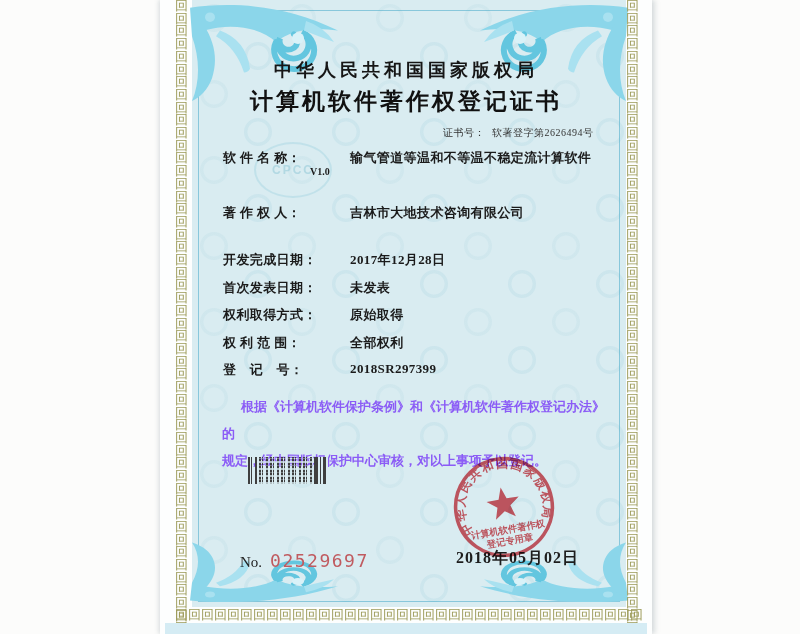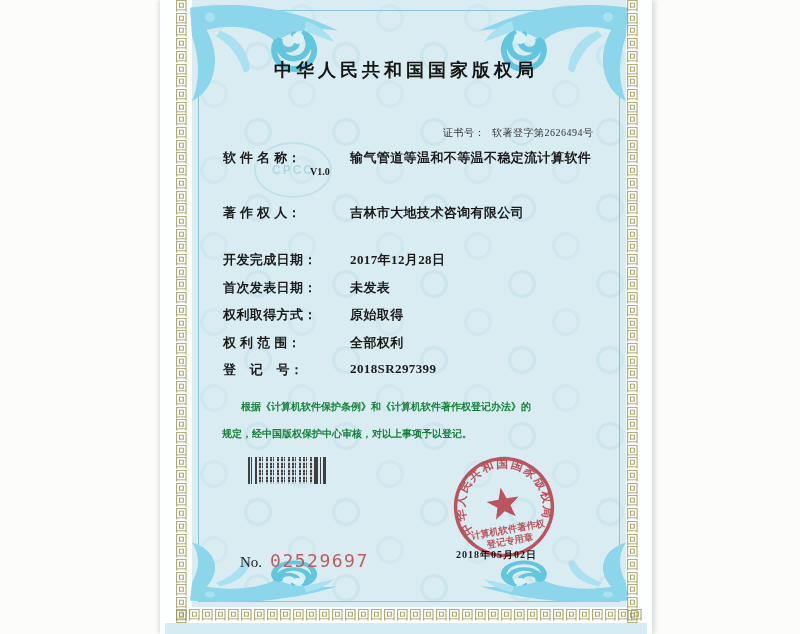--- a/index.html
+++ b/index.html
@@ -37,31 +37,31 @@
           font-weight:bold;letter-spacing:4px;color:#161616;white-space:nowrap;}
   .cert-title{position:absolute;left:0;width:100%;top:86px;text-align:center;font-size:23px;
           font-weight:bold;letter-spacing:3px;color:#111;white-space:nowrap;}
   .certno{position:absolute;left:283px;top:126px;font-size:10px;color:#333;letter-spacing:.5px;
           white-space:nowrap;}
   .certno .v{margin-left:7px;}
   .row{position:absolute;left:63px;font-size:13px;font-weight:bold;color:#1b1b1b;
        letter-spacing:.4px;white-space:nowrap;}
   .row .val{position:absolute;left:87px;top:0;white-space:nowrap;padding-left:40px;}
   .val2{position:absolute;left:150px;font-size:10px;font-weight:bold;color:#1b1b1b;}
-  .statement{position:absolute;left:62px;top:393px;width:384px;font-size:10px;font-weight:bold;
-       color:#15803d;line-height:27px;letter-spacing:0;}
+  .statement{position:absolute;left:62px;top:393px;width:384px;font-size:13px;font-weight:bold;
+       color:#8b5cf6;line-height:27px;letter-spacing:0;}
   .statement .l1{text-indent:19px;}
   
   .barcode{position:absolute;left:88px;top:457px;width:80px;height:27px;background:
      repeating-linear-gradient(90deg,#3f3f3f 0 2px,rgba(0,0,0,0) 2px 3px,#3f3f3f 3px 4px,rgba(0,0,0,0) 4px 7px,#3f3f3f 7px 9px,rgba(0,0,0,0) 9px 11px);}
   .barcode .noise{position:absolute;left:11px;right:14px;top:0;bottom:0;background:
      repeating-linear-gradient(0deg,rgba(217,236,241,.75) 0 2px,rgba(0,0,0,0) 2px 4px,rgba(217,236,241,.35) 4px 5px,rgba(0,0,0,0) 5px 7px);}
   .barcode .endbars{position:absolute;right:0;top:0;bottom:0;width:13px;background:
      repeating-linear-gradient(90deg,#3f3f3f 0 3px,#d9ecf1 3px 5px,#3f3f3f 5px 6px,#d9ecf1 6px 8px);}
-  .issue-date{position:absolute;left:296px;top:548px;font-size:10px;font-weight:600;
+  .issue-date{position:absolute;left:296px;top:548px;font-size:16px;font-weight:600;
       color:#1d1d1d;letter-spacing:1px;white-space:nowrap;}
   .serial{position:absolute;left:80px;top:550px;font-size:15px;color:#222;white-space:nowrap;}
   .serial .num{color:#c05b60;font-family:"DejaVu Sans Mono",monospace;font-size:18px;
       letter-spacing:1.5px;margin-left:8px;}
   .seal{position:absolute;left:292px;top:455px;width:104px;height:104px;
       transform:rotate(-10deg);mix-blend-mode:multiply;}
 </style>
 </head>
 <body>
 
@@ -98,20 +98,21 @@
         </svg>
       <div class="wm-cpcc">CPCC</div>
     </div>
 
     <div class="meander meander-v meander-left">回回回回回回回回回回回回回回回回回回回回回回回回回回回回回回回回回回回回回回回回回回回回回回回回回回</div>
     <div class="meander meander-v meander-right">回回回回回回回回回回回回回回回回回回回回回回回回回回回回回回回回回回回回回回回回回回回回回回回回回回</div>
     <div class="meander meander-h">回回回回回回回回回回回回回回回回回回回回回回回回回回回回回回回回回回回回回</div>
     <div class="bottom-strip"></div>
 
     <div class="issuer">中华人民共和国国家版权局</div>
+    <div class="cert-title">计算机软件著作权登记证书</div>
     <div class="certno">
       <span>证书号：</span><span class="v">软著登字第2626494号</span>
     </div>
 
     <div class="row" style="top:149px">
       <span>软 件 名 称：</span>
       <span class="val">输气管道等温和不等温不稳定流计算软件</span>
     </div>
     <div class="val2" style="top:166px">V1.0</div>
 

